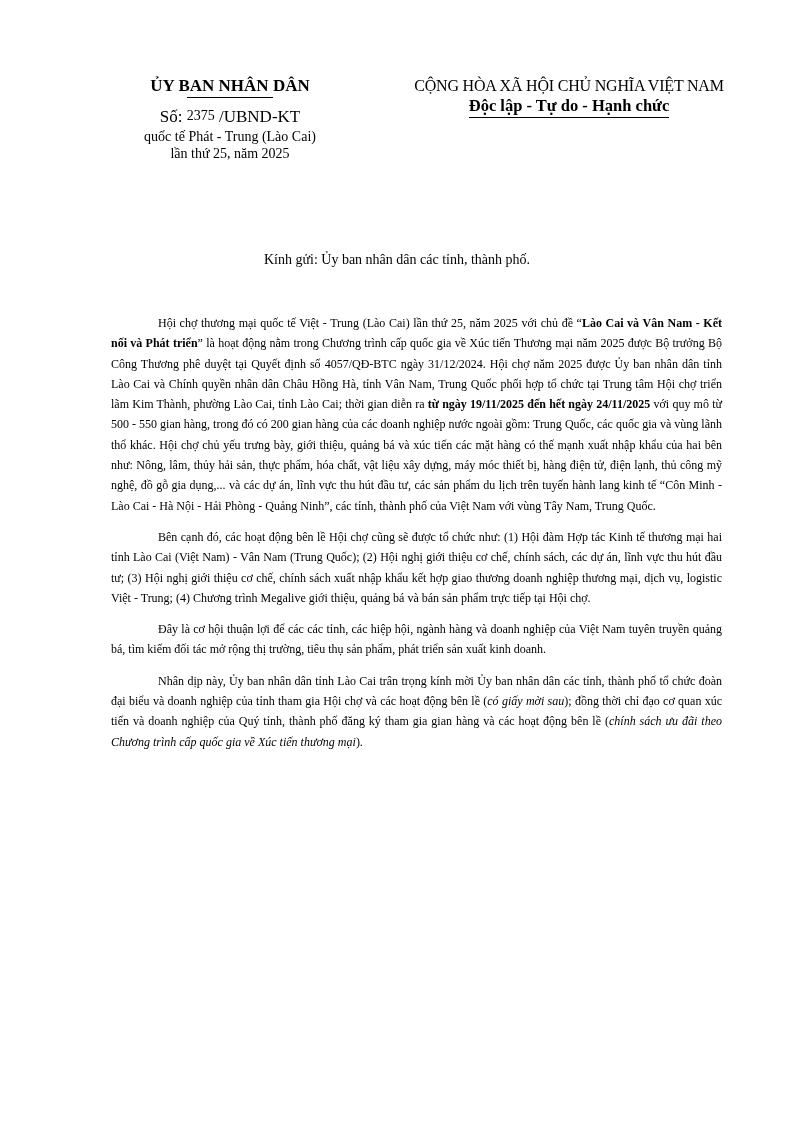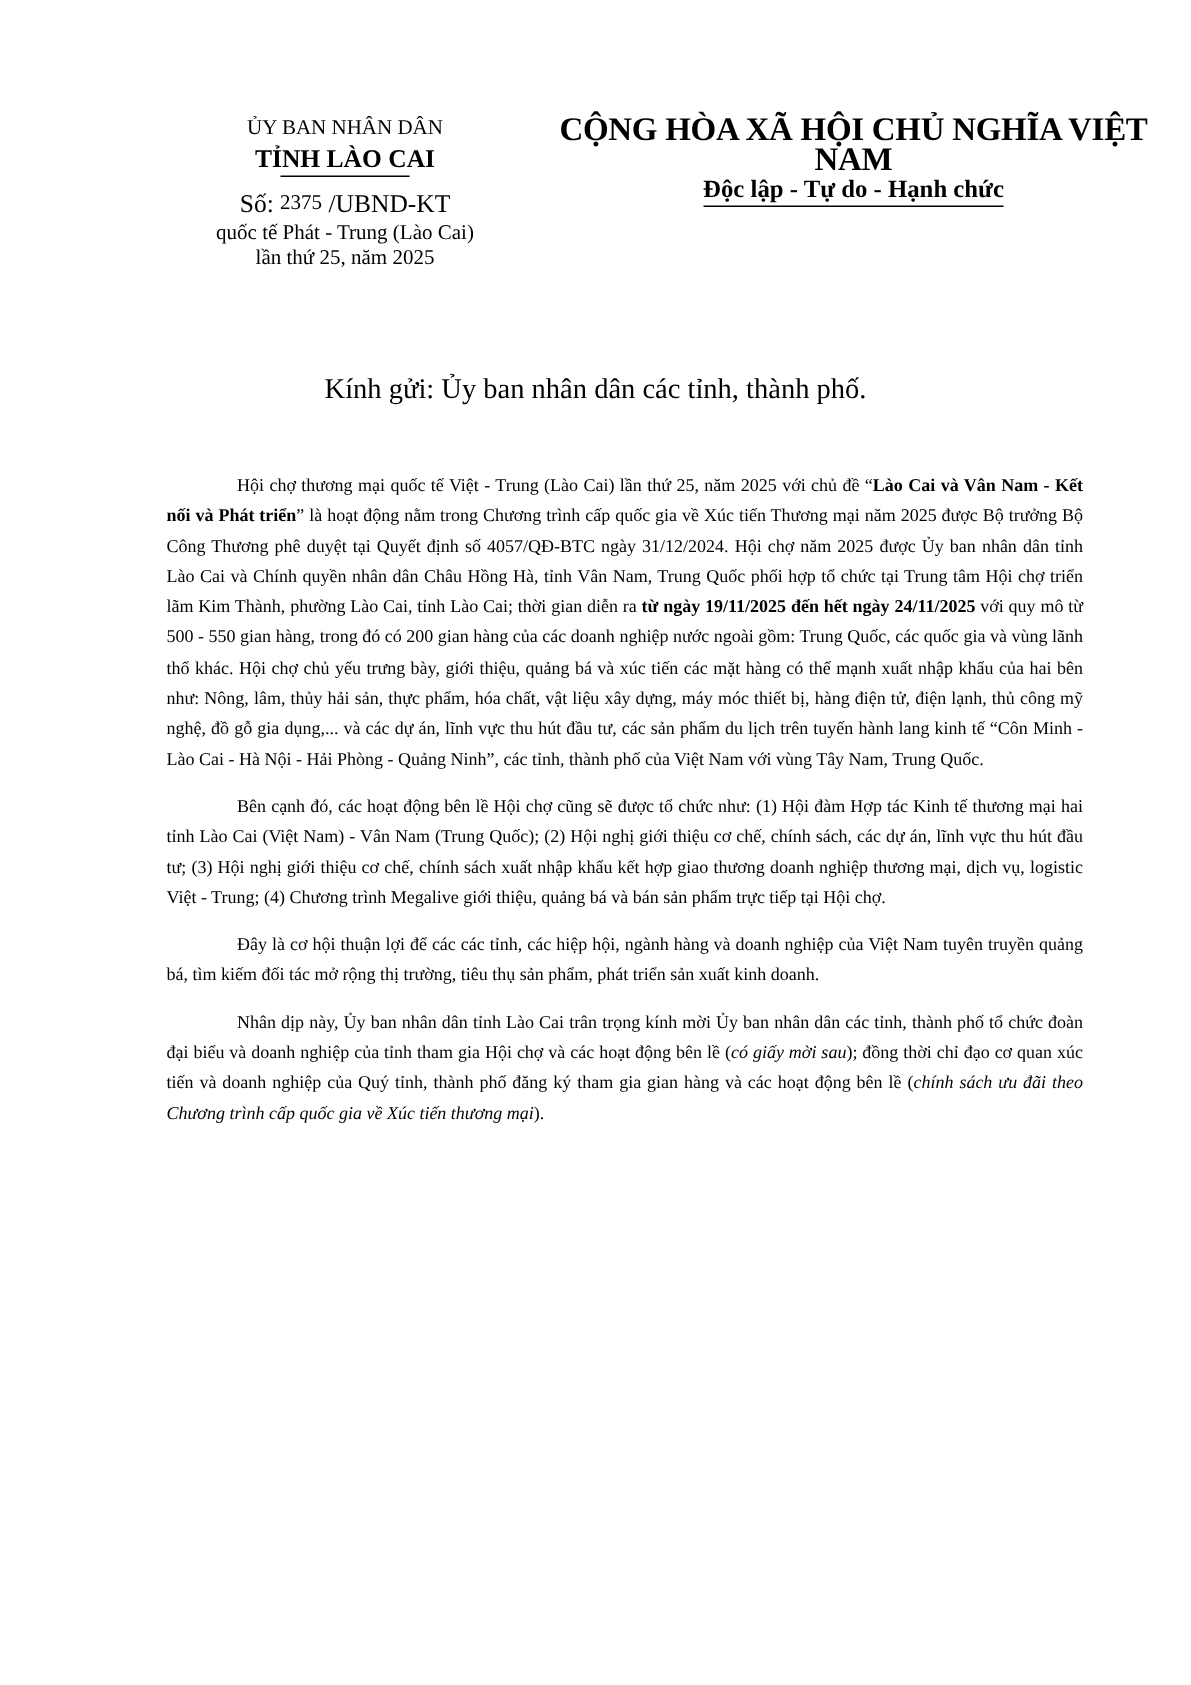--- a/index.html
+++ b/index.html
@@ -5,51 +5,50 @@
   html, body { margin: 0; padding: 0; background: #ffffff; }
   body {
     width: 794px; height: 1123px; position: relative; overflow: hidden;
     font-family: "Liberation Serif", "DejaVu Serif", serif;
     color: #000000;
   }
   .page { position: absolute; left: 0; top: 0; width: 794px; height: 1123px; background: #ffffff; }
 
   
   .hdr-left { position: absolute; left: 100px; top: 76px; width: 260px; text-align: center; }
-  .org1 { font-weight: normal; font-size: 14px; line-height: 20px; }
+  .org1 { font-weight: bold; font-size: 17px; line-height: 20px; }
   .org2 { font-weight: bold; font-size: 17px; line-height: 20px; }
   .rule-left { width: 86px; height: 1px; background: #000; margin: 1px auto 0 auto; }
   .docno { font-size: 17px; line-height: 20px; margin-top: 8px; }
   .docno .num { font-size: 14px; vertical-align: 2px; }
   .subject { font-size: 14px; line-height: 15px; margin-top: 2px; }
 
   
   .hdr-right { position: absolute; left: 372px; top: 76px; width: 394px; text-align: center; }
-  .nation { font-weight: bold; font-size: 22px; line-height: 20px; letter-spacing: -0.2px; }
+  .nation { font-weight: normal; font-size: 16px; line-height: 20px; letter-spacing: -0.2px; }
   .motto { font-weight: bold; font-size: 16.5px; line-height: 20px; }
   .rule-right { width: 200px; height: 1px; background: #000; margin: 1px auto 0 auto; }
   .dateline { font-style: italic; font-size: 16.5px; line-height: 20px; margin-top: 9px; }
 
   
-  .recipient { position: absolute; left: 0; top: 250px; width: 794px; text-align: center; font-size: 19px; line-height: 20px; }
+  .recipient { position: absolute; left: 0; top: 250px; width: 794px; text-align: center; font-size: 14px; line-height: 20px; }
 
   
   .body { position: absolute; left: 111px; top: 313px; width: 611px; font-size: 12px; line-height: 20.3px; }
   .para { text-align: justify; text-indent: 47px; margin: 0 0 11px 0; }
   .b { font-weight: bold; }
   .i { font-style: italic; }
 </style>
 </head>
 <body>
 
 <div class="page">
 
   <div class="hdr-left">
     <div class="org1">ỦY BAN NHÂN DÂN</div>
-    <div class="org2">TỈNH LÀO CAI</div>
     <div class="rule-left"></div>
     <div class="docno"><span>Số: </span><span class="num">2375</span><span> /UBND-KT</span></div>
     <div class="subject">quốc tế Phát - Trung (Lào Cai)</div>
     <div class="subject">lần thứ 25, năm 2025</div>
   </div>
 
   <div class="hdr-right">
     <div class="nation">CỘNG HÒA XÃ HỘI CHỦ NGHĨA VIỆT NAM</div>
     <div class="motto">Độc lập - Tự do - Hạnh chức</div>
     <div class="rule-right"></div>

